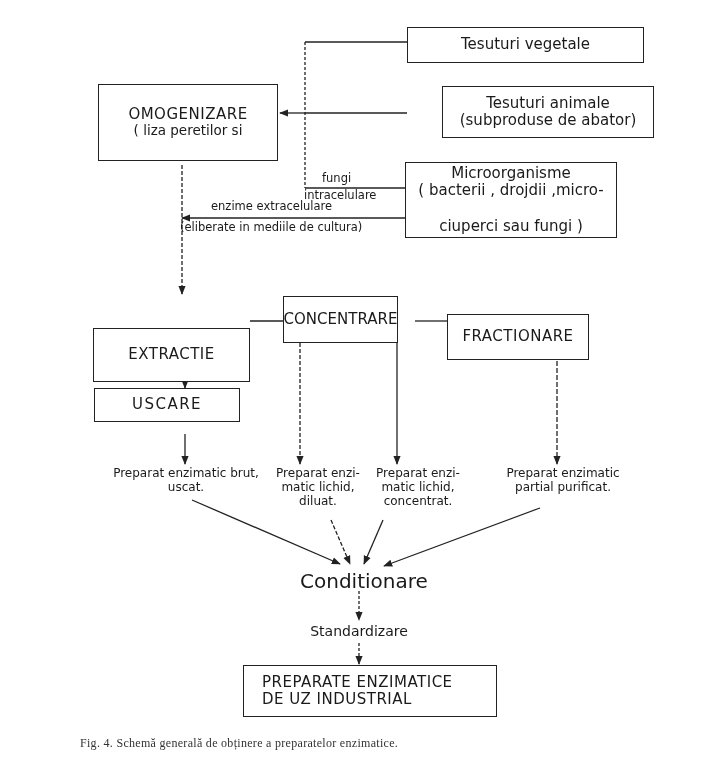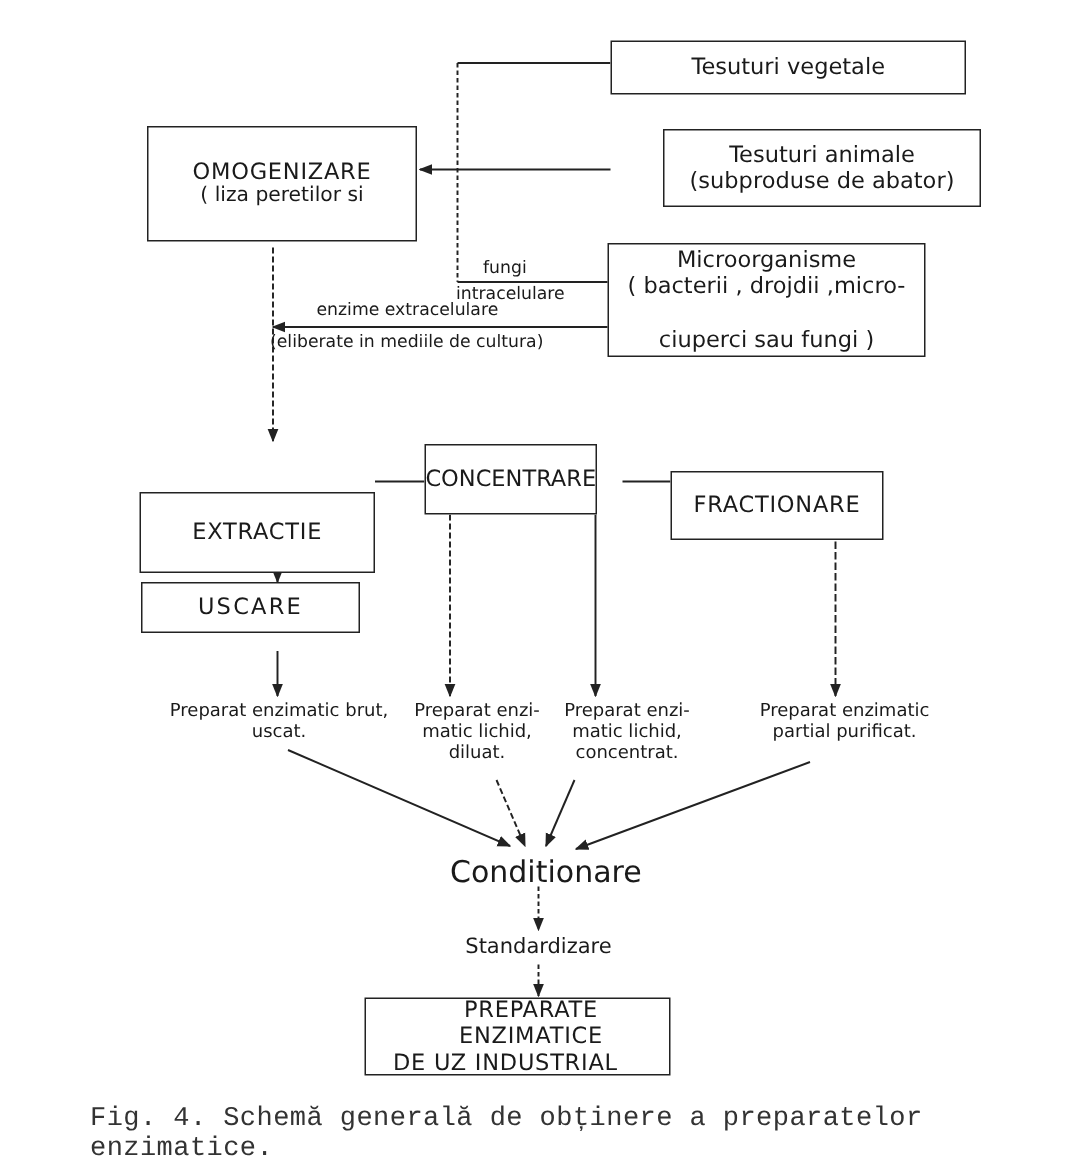--- a/index.html
+++ b/index.html
@@ -6,22 +6,22 @@
     body { width: 728px; height: 784px; position: relative; overflow: hidden;
            font-family: "DejaVu Sans", sans-serif; color: #1a1a1a; }
     #diagram { position: absolute; left: 0; top: 0; width: 728px; height: 784px; }
     .box { position: absolute; border: 1.6px solid #222; background: #fff; box-sizing: border-box;
            display: flex; flex-direction: column; justify-content: center; align-items: center;
            text-align: center; line-height: 1.15; }
     .box .t { font-size: 15px; letter-spacing: 0.5px; }
     .box .s { font-size: 13.5px; }
     .lbl { position: absolute; font-size: 12px; text-align: center; line-height: 1.15; white-space: nowrap; }
     .lbl-sm { font-size: 11.5px; }
-    .caption { position: absolute; left: 60px; top: 736px; font-family: Liberation Mono, monospace;
-               font-size: 18px; color: #333; letter-spacing: 0.3px; }
+    .caption { position: absolute; left: 80px; top: 736px; font-family: Liberation Serif, serif;
+               font-size: 12px; color: #333; letter-spacing: 0.3px; }
   </style>
 </head>
 <body>
 
 <svg id="diagram" viewBox="0 0 728 784" xmlns="http://www.w3.org/2000/svg">
   <defs>
     <marker id="arr" viewBox="0 0 10 10" refX="9" refY="5" markerWidth="7" markerHeight="7" orient="auto-start-reverse">
       <path d="M0,1 L10,5 L0,9 z" fill="#222"></path>
     </marker>
   </defs>
@@ -108,18 +108,18 @@
   <div>concentrat.</div>
 </div>
 <div class="lbl" style="left:498px;top:467px;width:130px;">
   <div>Preparat enzimatic</div>
   <div>partial purificat.</div>
 </div>
 
 <div class="lbl" style="left:300px;top:570px;width:120px;font-size:20px;">Conditionare</div>
 <div class="lbl" style="left:294px;top:623px;width:130px;font-size:14px;">Standardizare</div>
 
-<div class="box" style="left:243px;top:665px;width:204px;height:52px;align-items:flex-start;padding-left:18px;">
+<div class="box" style="left:243px;top:665px;width:254px;height:52px;align-items:flex-start;padding-left:18px;">
   <span class="t">PREPARATE ENZIMATICE</span>
   <span class="t">DE UZ INDUSTRIAL</span>
 </div>
 
 <div class="caption">Fig. 4. Schemă generală de obținere a preparatelor enzimatice.</div>
 
 </body></html>

